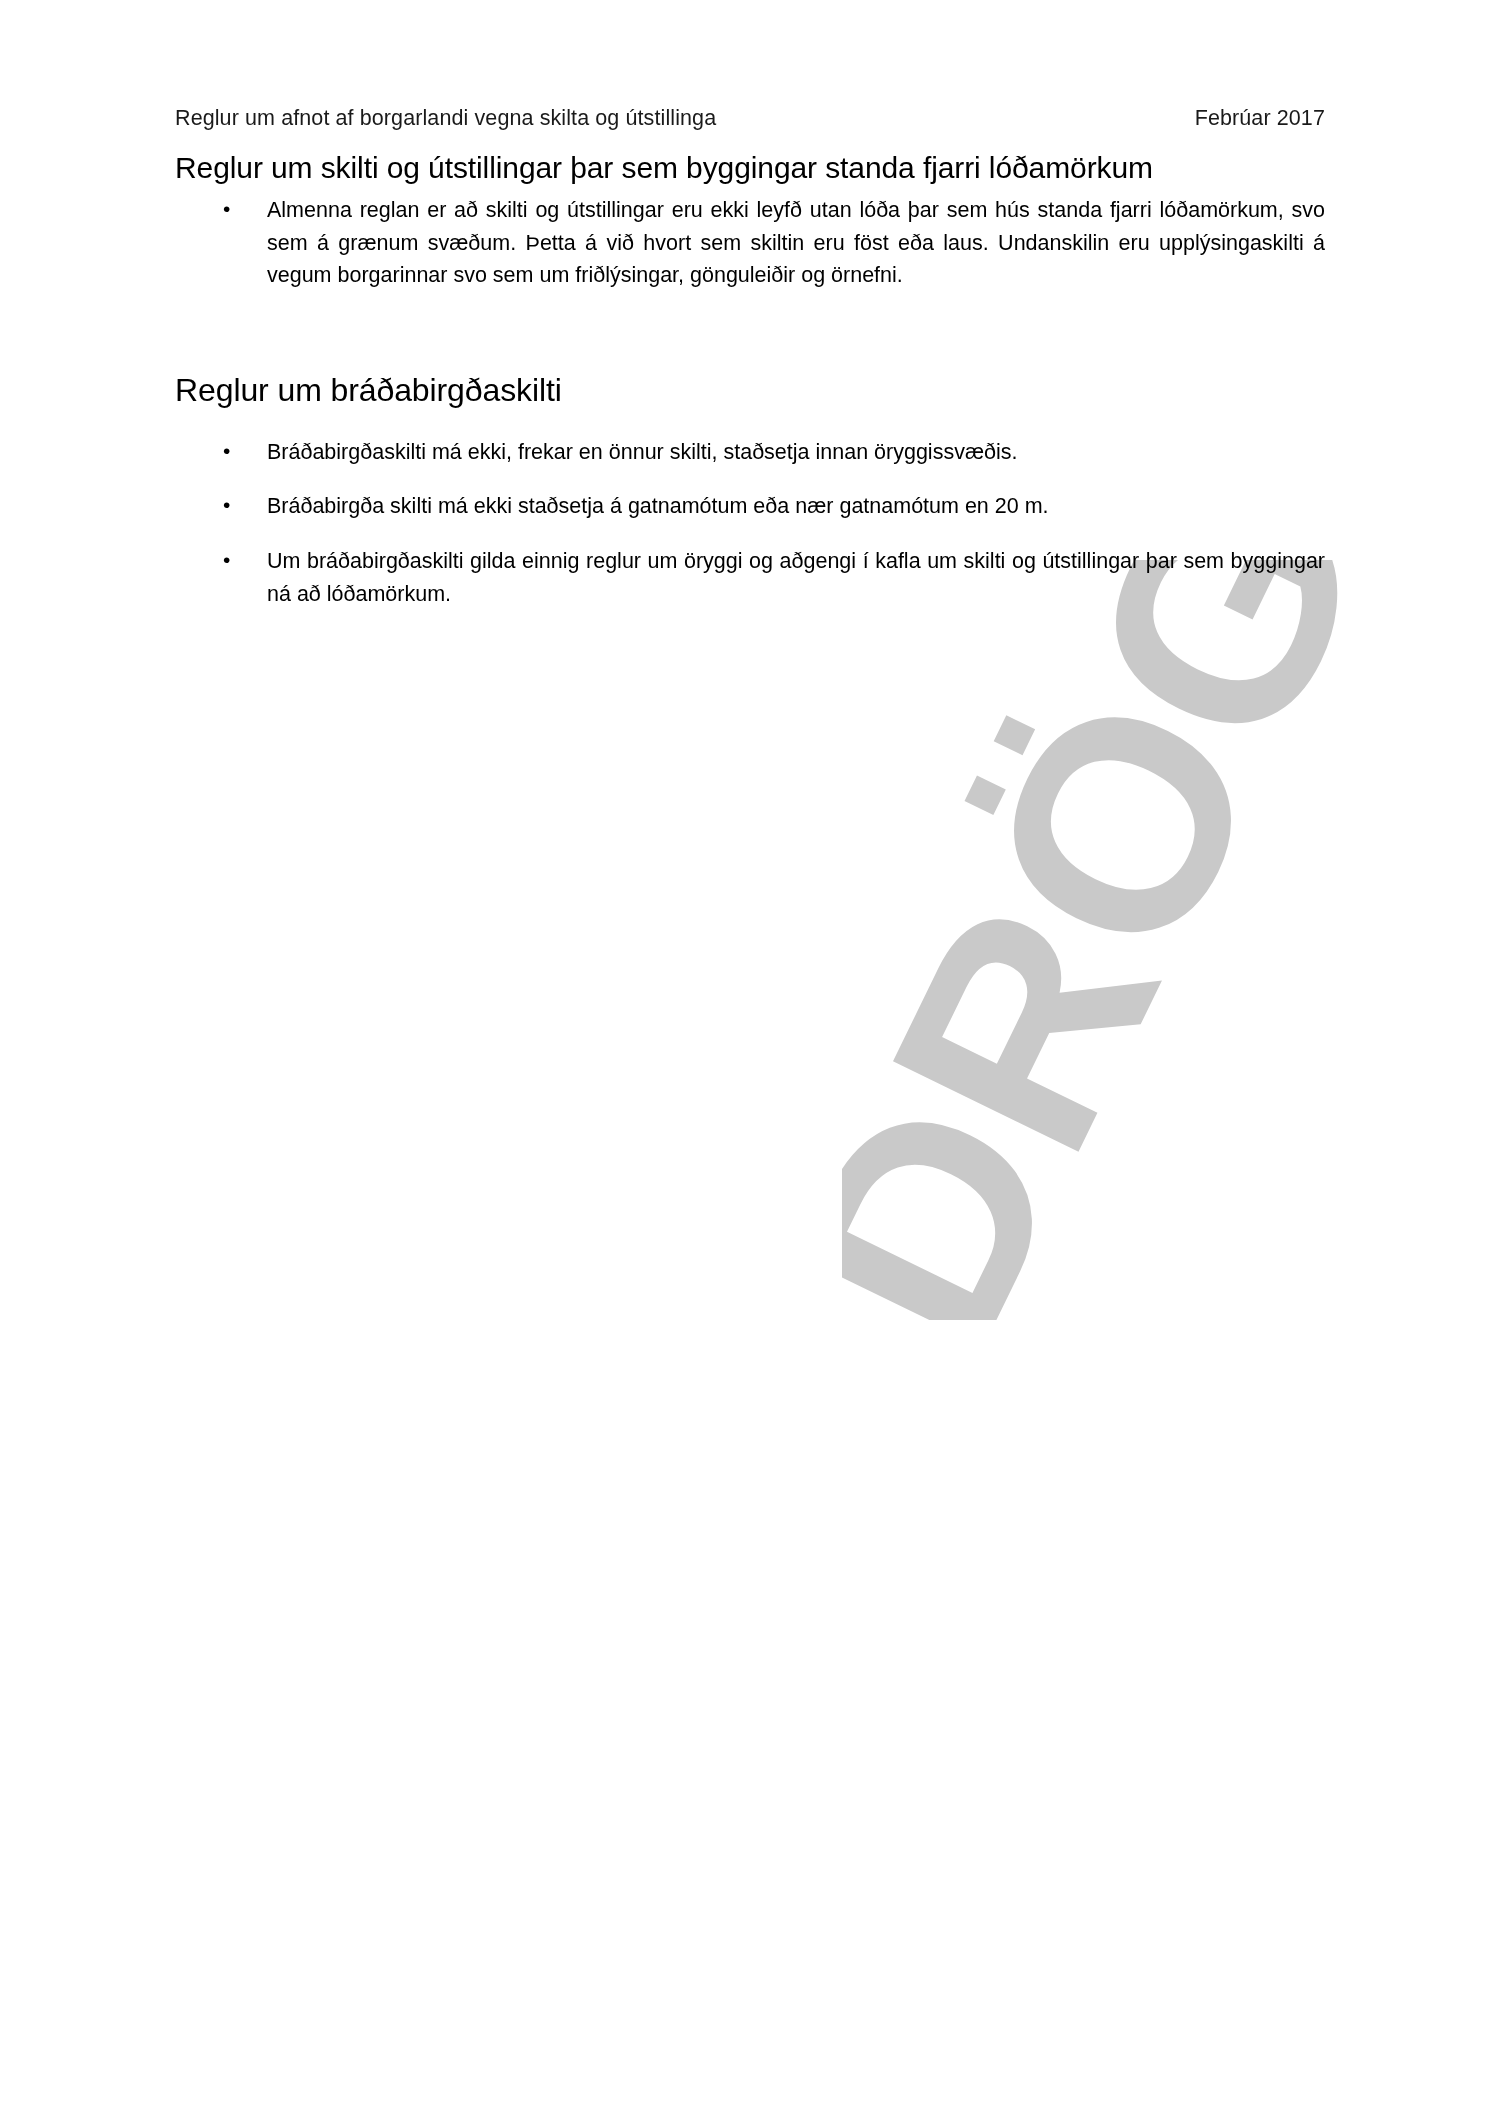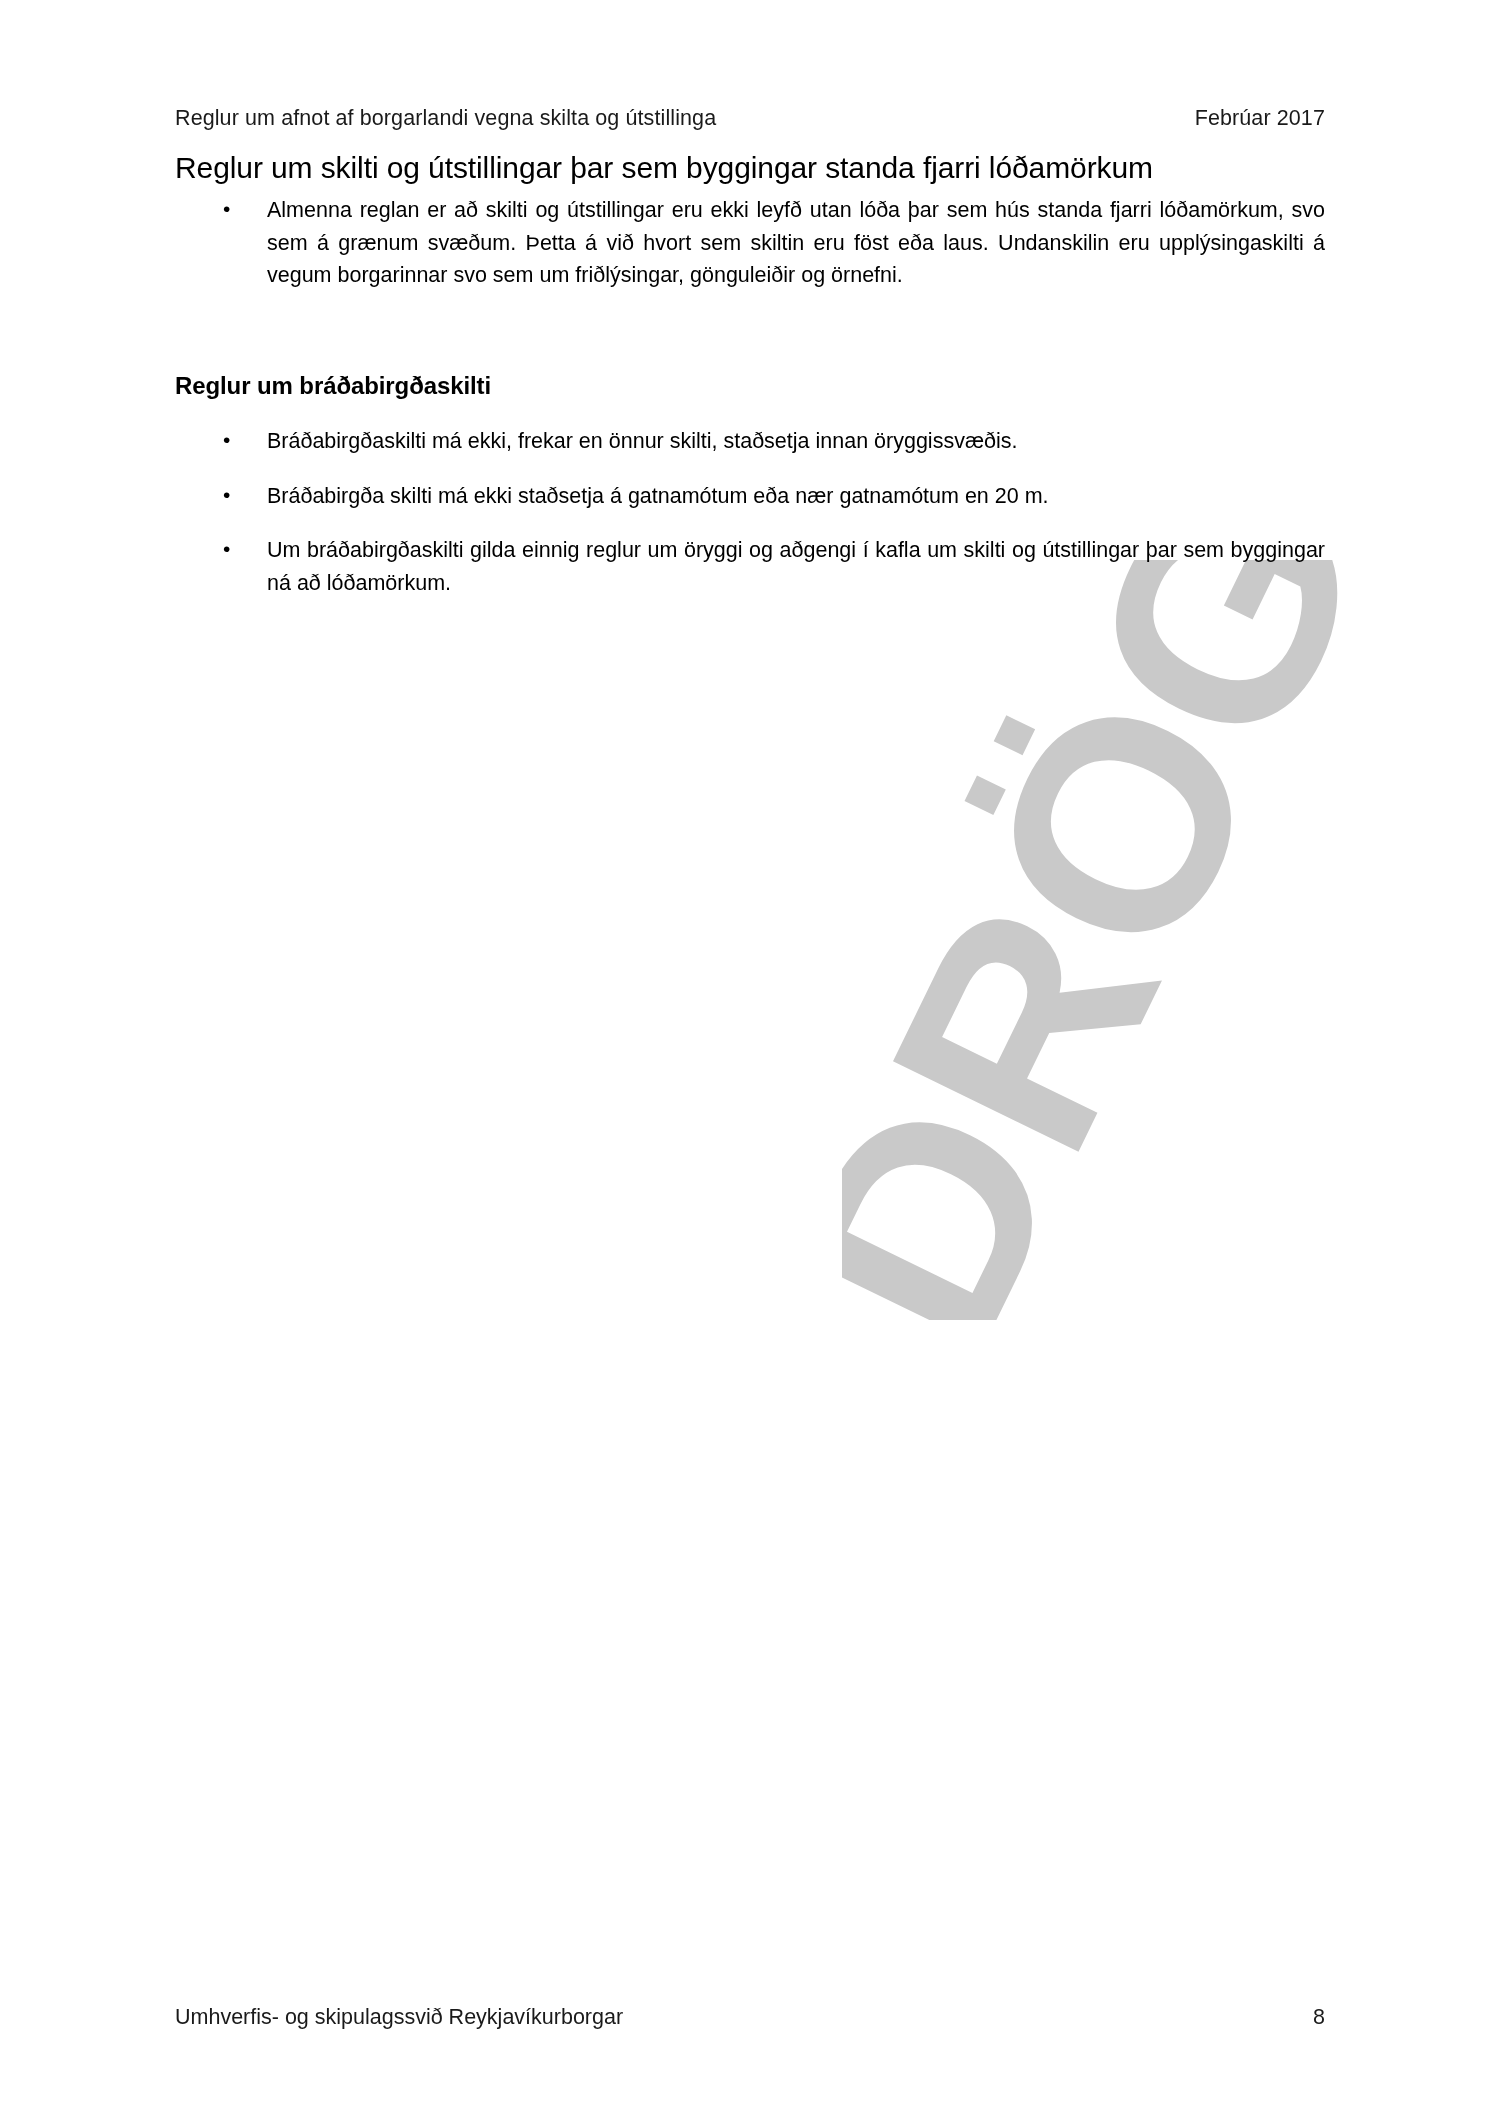--- a/index.html
+++ b/index.html
@@ -69,22 +69,22 @@
   h1.section-title {
     font-size: 30px;
     font-weight: 400;
     line-height: 1.33;
     margin: 0 0 6px 0;
     letter-spacing: -0.1px;
     color: #000;
     max-width: 1060px;
   }
   h2.section-title {
-    font-size: 24px;
-    font-weight: 700;
+    font-size: 32px;
+    font-weight: 400;
     line-height: 1.3;
     margin: 0;
     letter-spacing: -0.1px;
     color: #000;
   }
   ul.bullets {
     list-style: none;
     margin: 0;
     padding: 0;
   }
@@ -155,18 +155,14 @@
     <div class="block-gap-2"></div>
 
     <ul class="bullets">
       <li>Bráðabirgðaskilti má ekki, frekar en önnur skilti, staðsetja innan öryggissvæðis.</li>
       <li>Bráðabirgða skilti má ekki staðsetja á gatnamótum eða nær gatnamótum en 20 m.</li>
       <li>Um bráðabirgðaskilti gilda einnig reglur um öryggi og aðgengi í kafla um skilti og útstillingar þar sem byggingar ná að lóðamörkum.</li>
     </ul>
 
   </div>
 
-  <div class="footer">
-    <div class="footer-left">Umhverfis- og skipulagssvið Reykjavíkurborgar</div>
-    <div class="footer-right">8</div>
-  </div>
 
 </div>
 
 </body></html>

